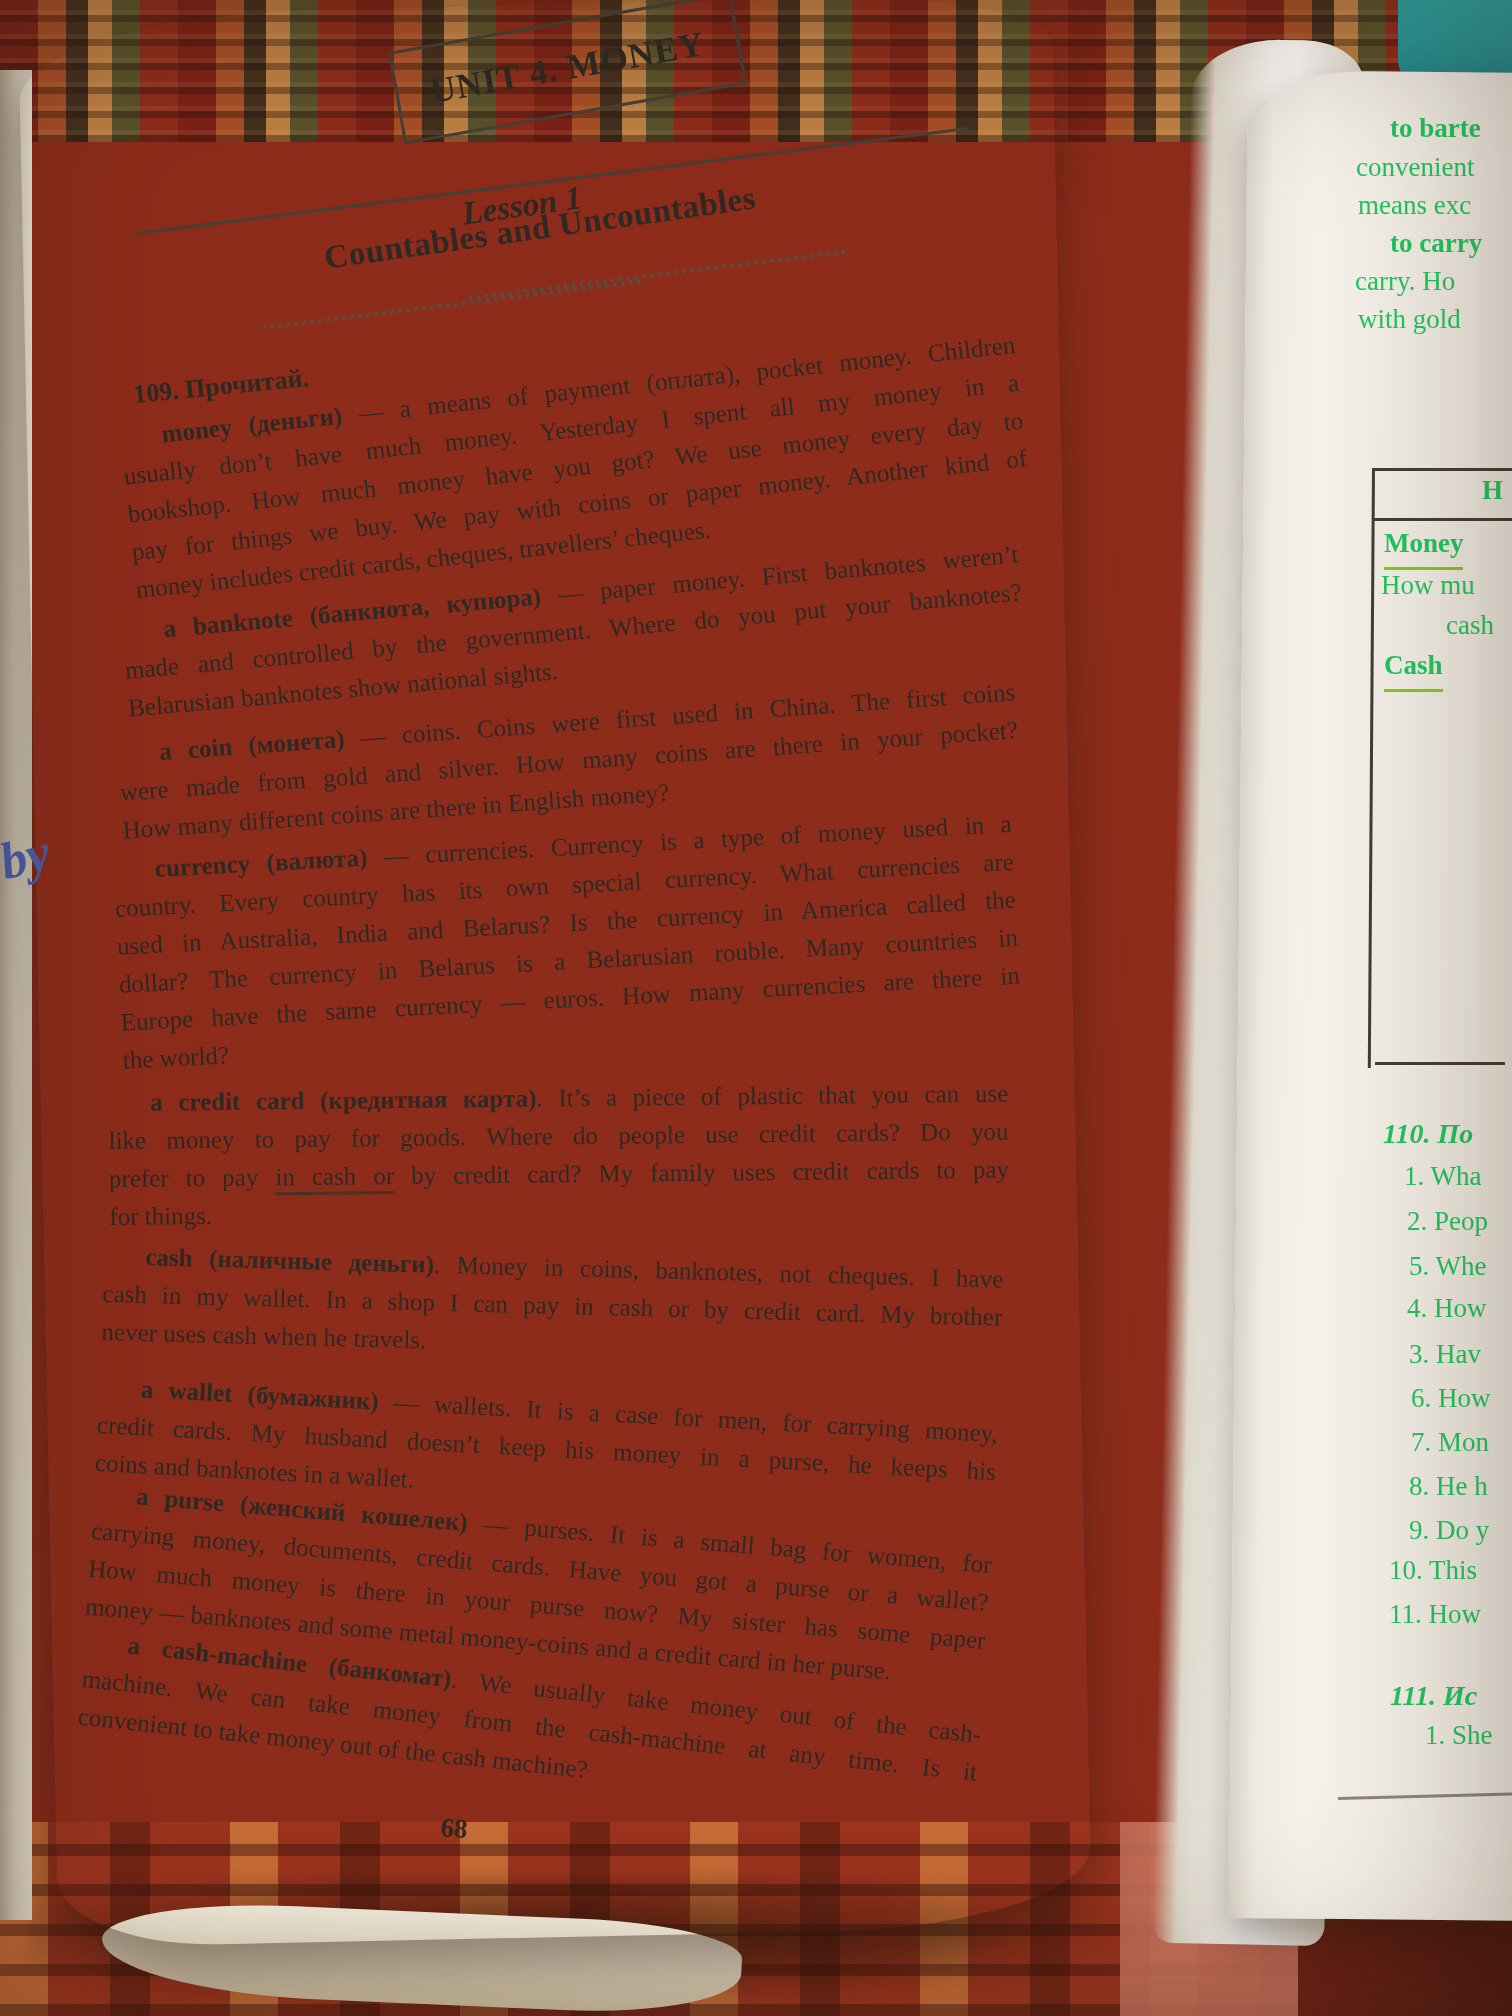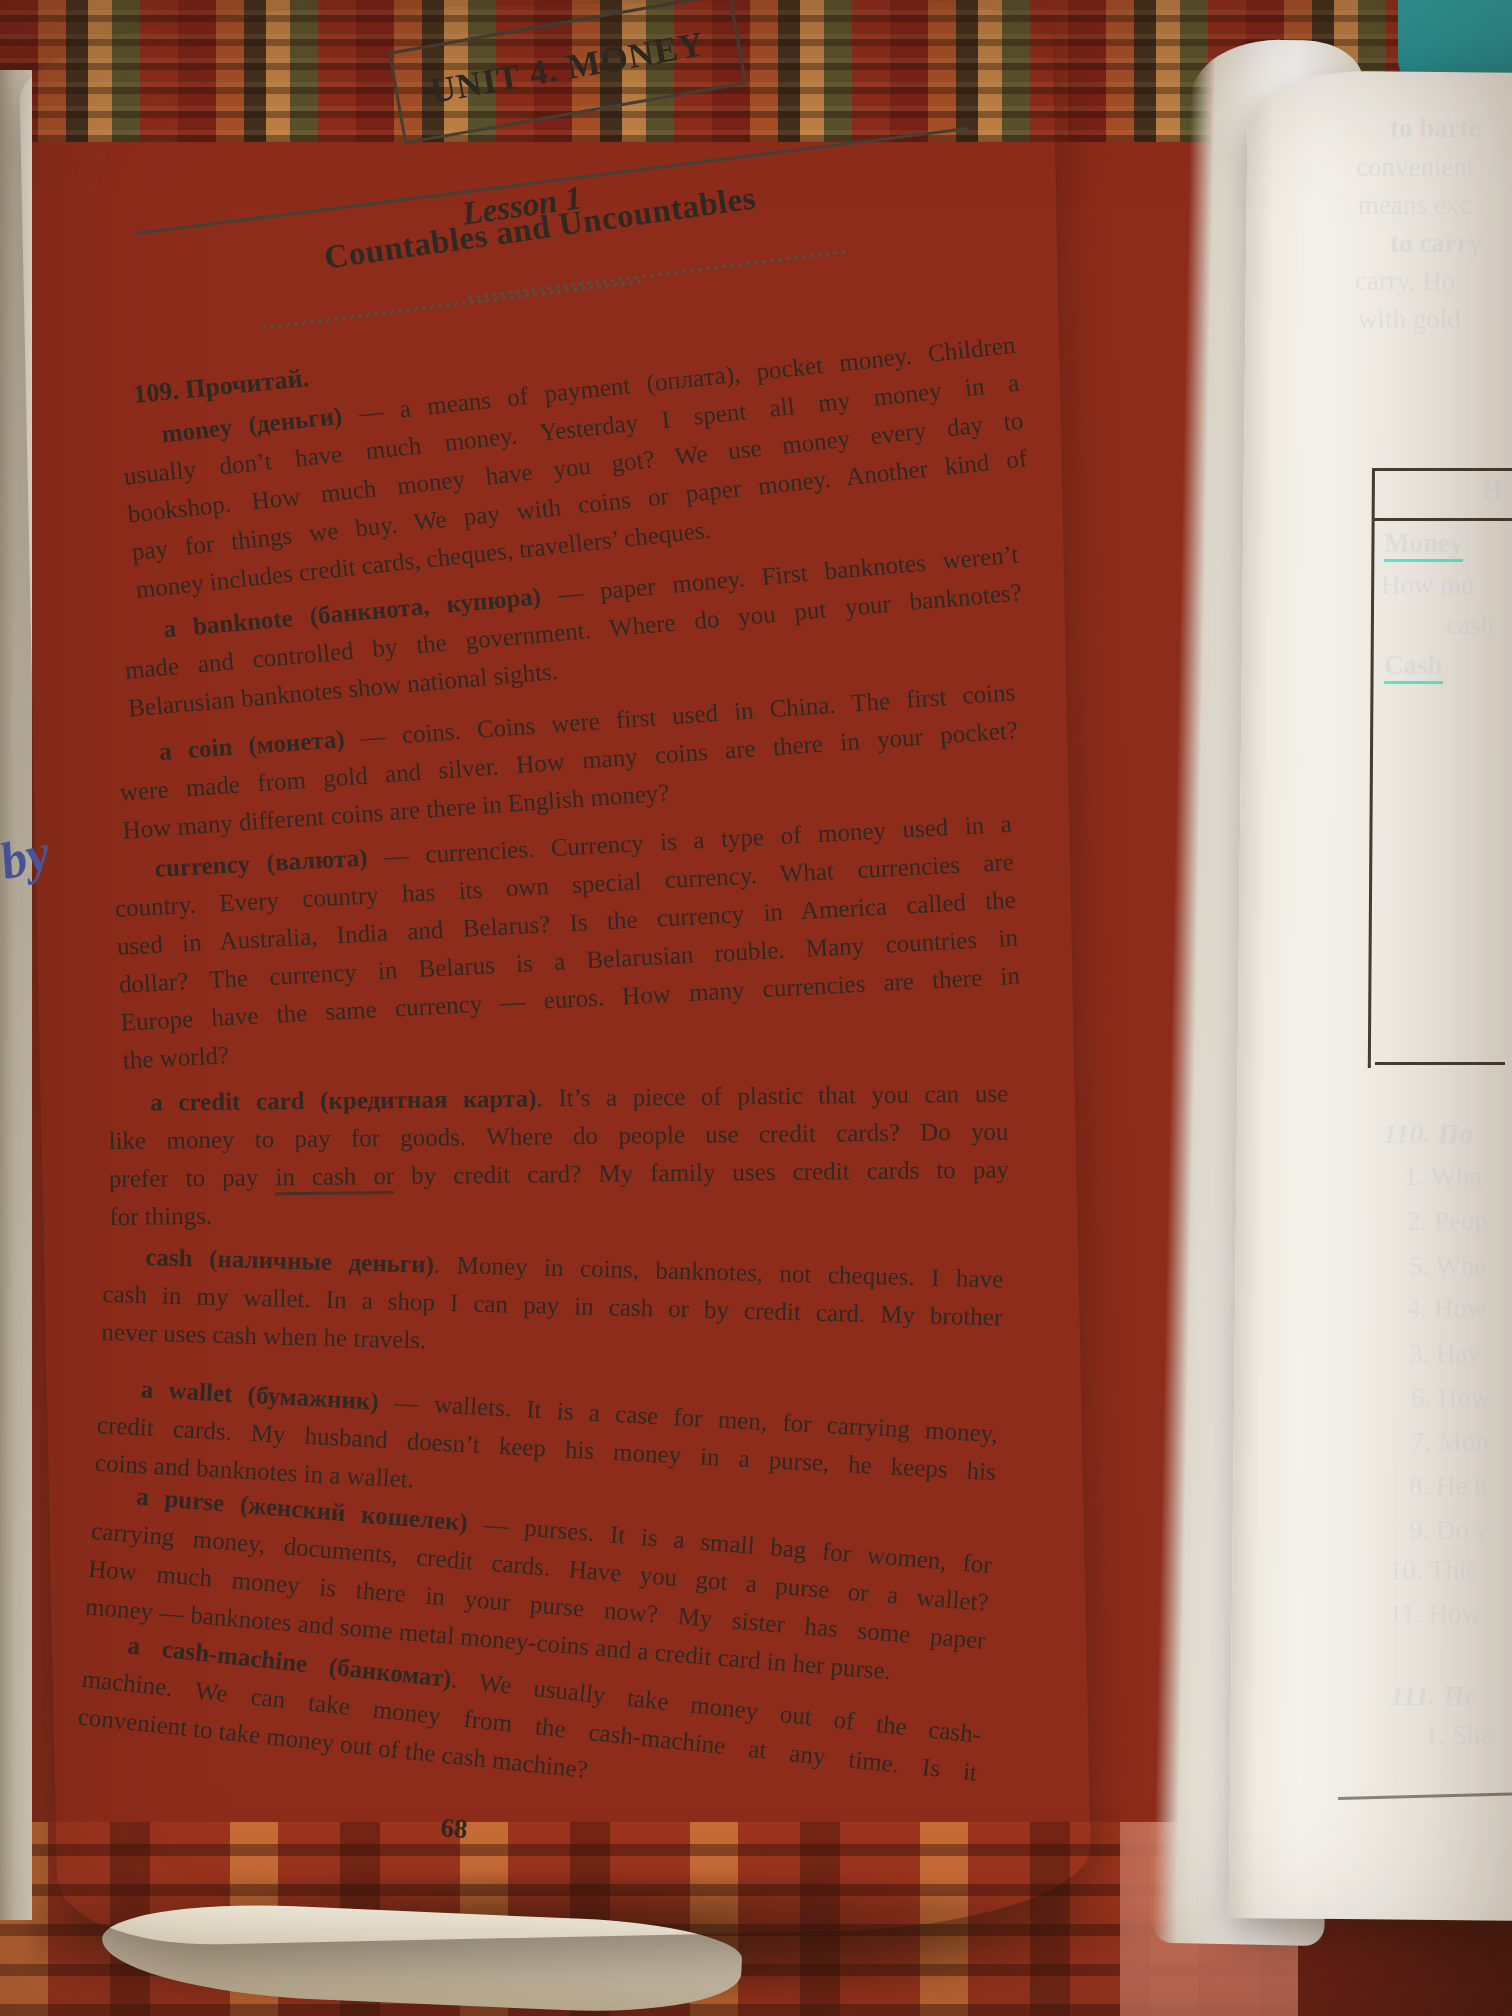--- a/index.html
+++ b/index.html
@@ -73,24 +73,24 @@
   .para{width:900px;}
   .ln{display:block;height:38px;line-height:38px;font-size:25px;}
   .jl{text-align:justify;text-align-last:justify;}
   .ind{text-indent:42px;}
   .lead{font-weight:bold;}
   .pen-ul{border-bottom:3px solid rgba(62,50,38,.85);padding-bottom:2px;}
   .pgnum{left:442px;top:1812px;--r:5deg;font-weight:bold;font-size:27px;}
   .margin-note{left:-6px;top:834px;--r:-14deg;font-size:52px;font-style:italic;color:#4a5db0;font-weight:bold;}
 
   
-  .rp{font-size:27px;line-height:32px;color:#e5e5e5;white-space:nowrap;}
+  .rp{font-size:27px;line-height:32px;color:#22c55e;white-space:nowrap;}
   .b{font-weight:bold;}
   .tline{background:#433e33;}
-  .ul-bold{font-weight:bold;border-bottom:3px solid #5eead4;padding-bottom:1px;}
+  .ul-bold{font-weight:bold;border-bottom:3px solid #84cc16;padding-bottom:9px;}
   .rp-ex{font-weight:bold;font-size:28px;font-style:italic;}
 
   .vignette{left:0;top:0;width:1512px;height:2016px;box-shadow:inset 0 0 190px rgba(55,32,18,.38);pointer-events:none;z-index:40;}
 </style>
 </head>
 <body>
 
 <div class="abs carpet-top"></div>
 <div class="abs teal-patch"></div>
 <div class="abs carpet-bottom"></div>

